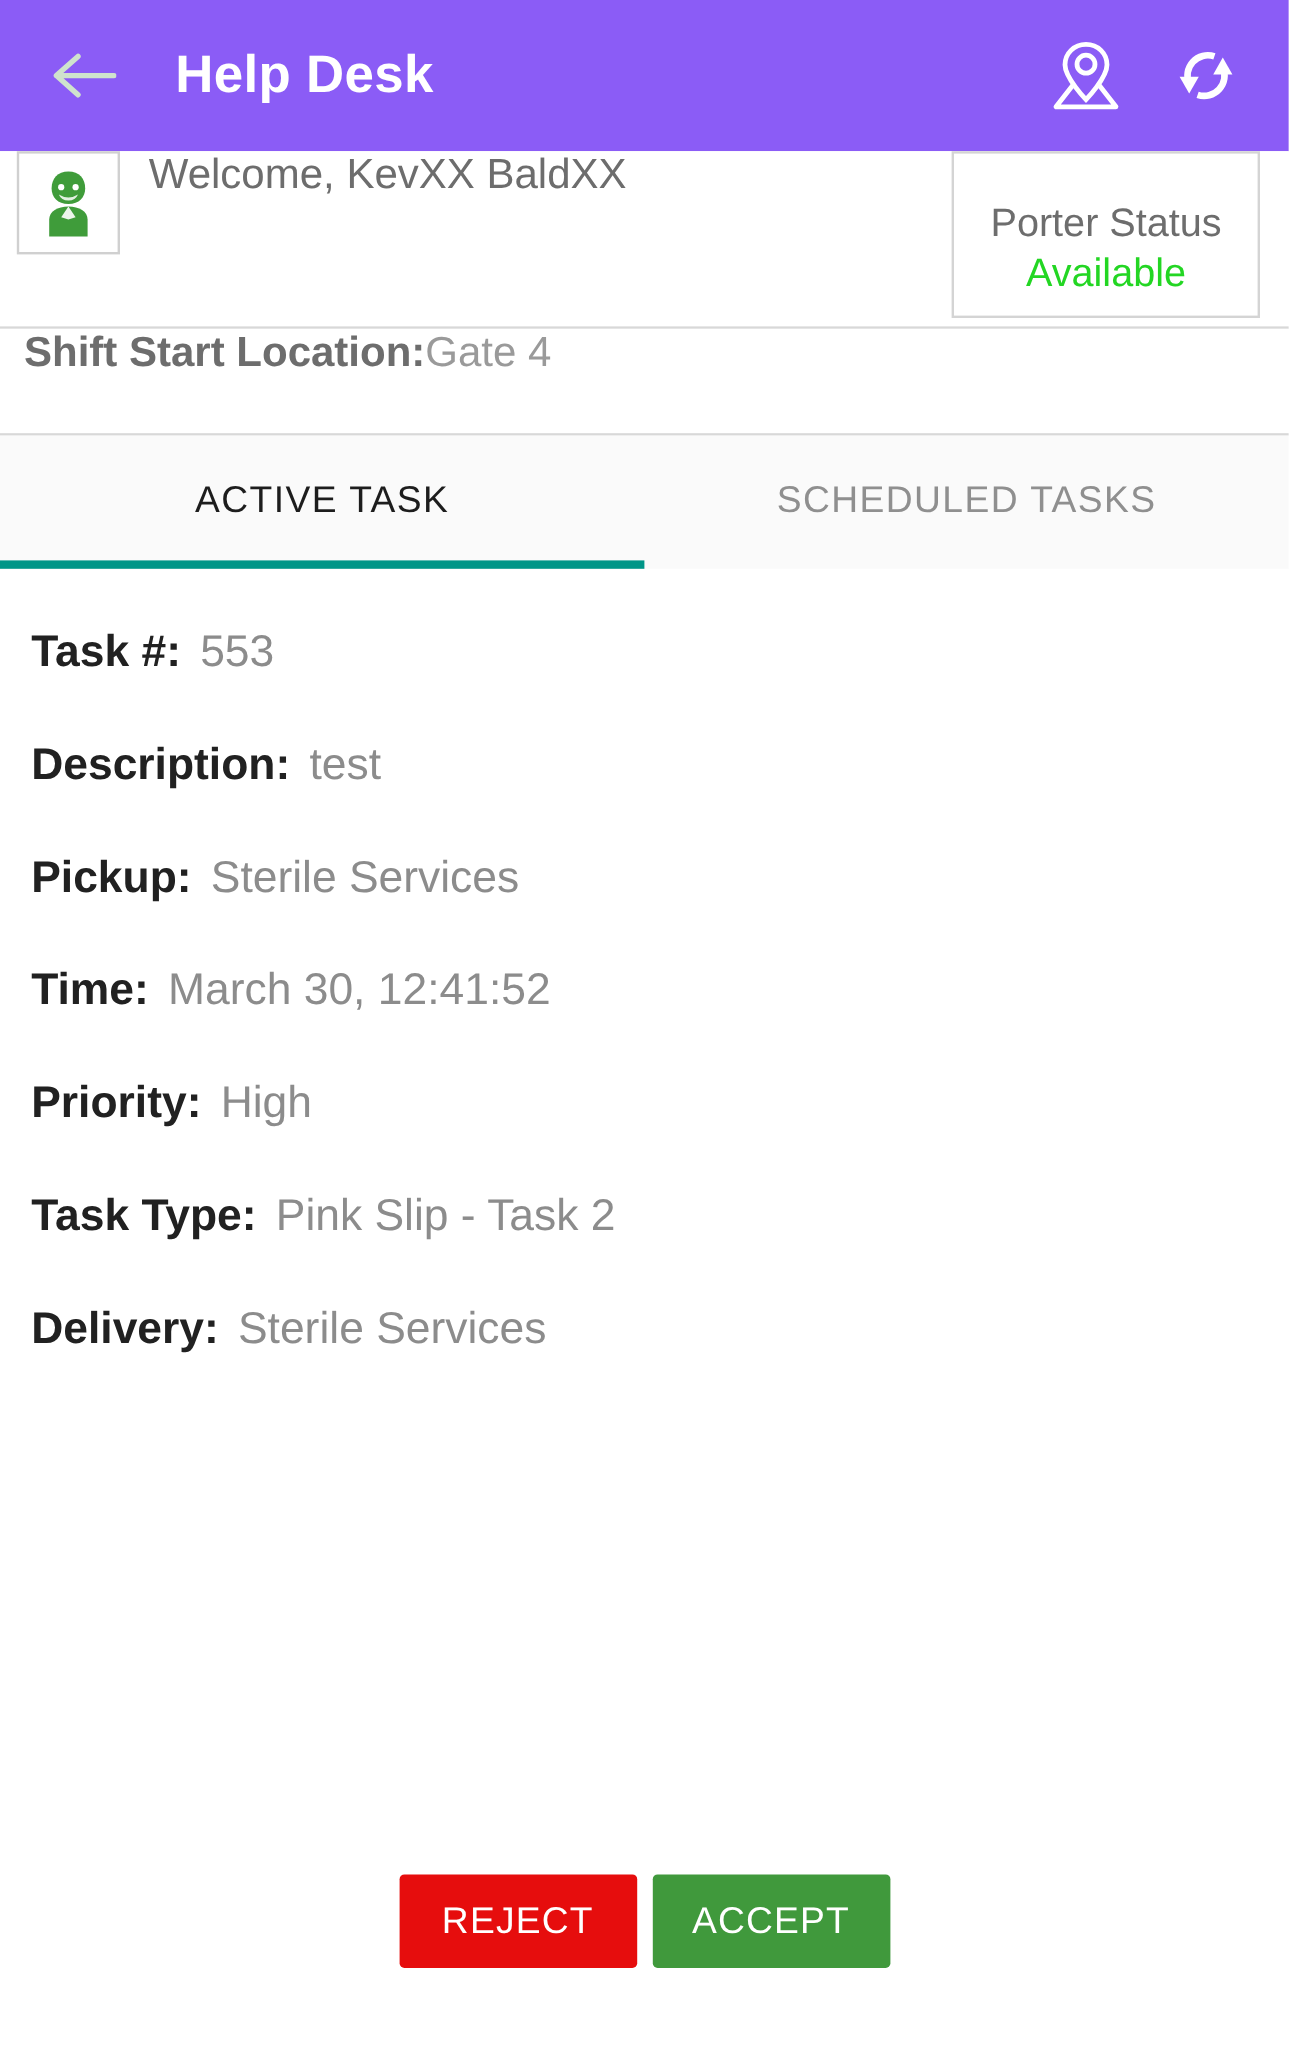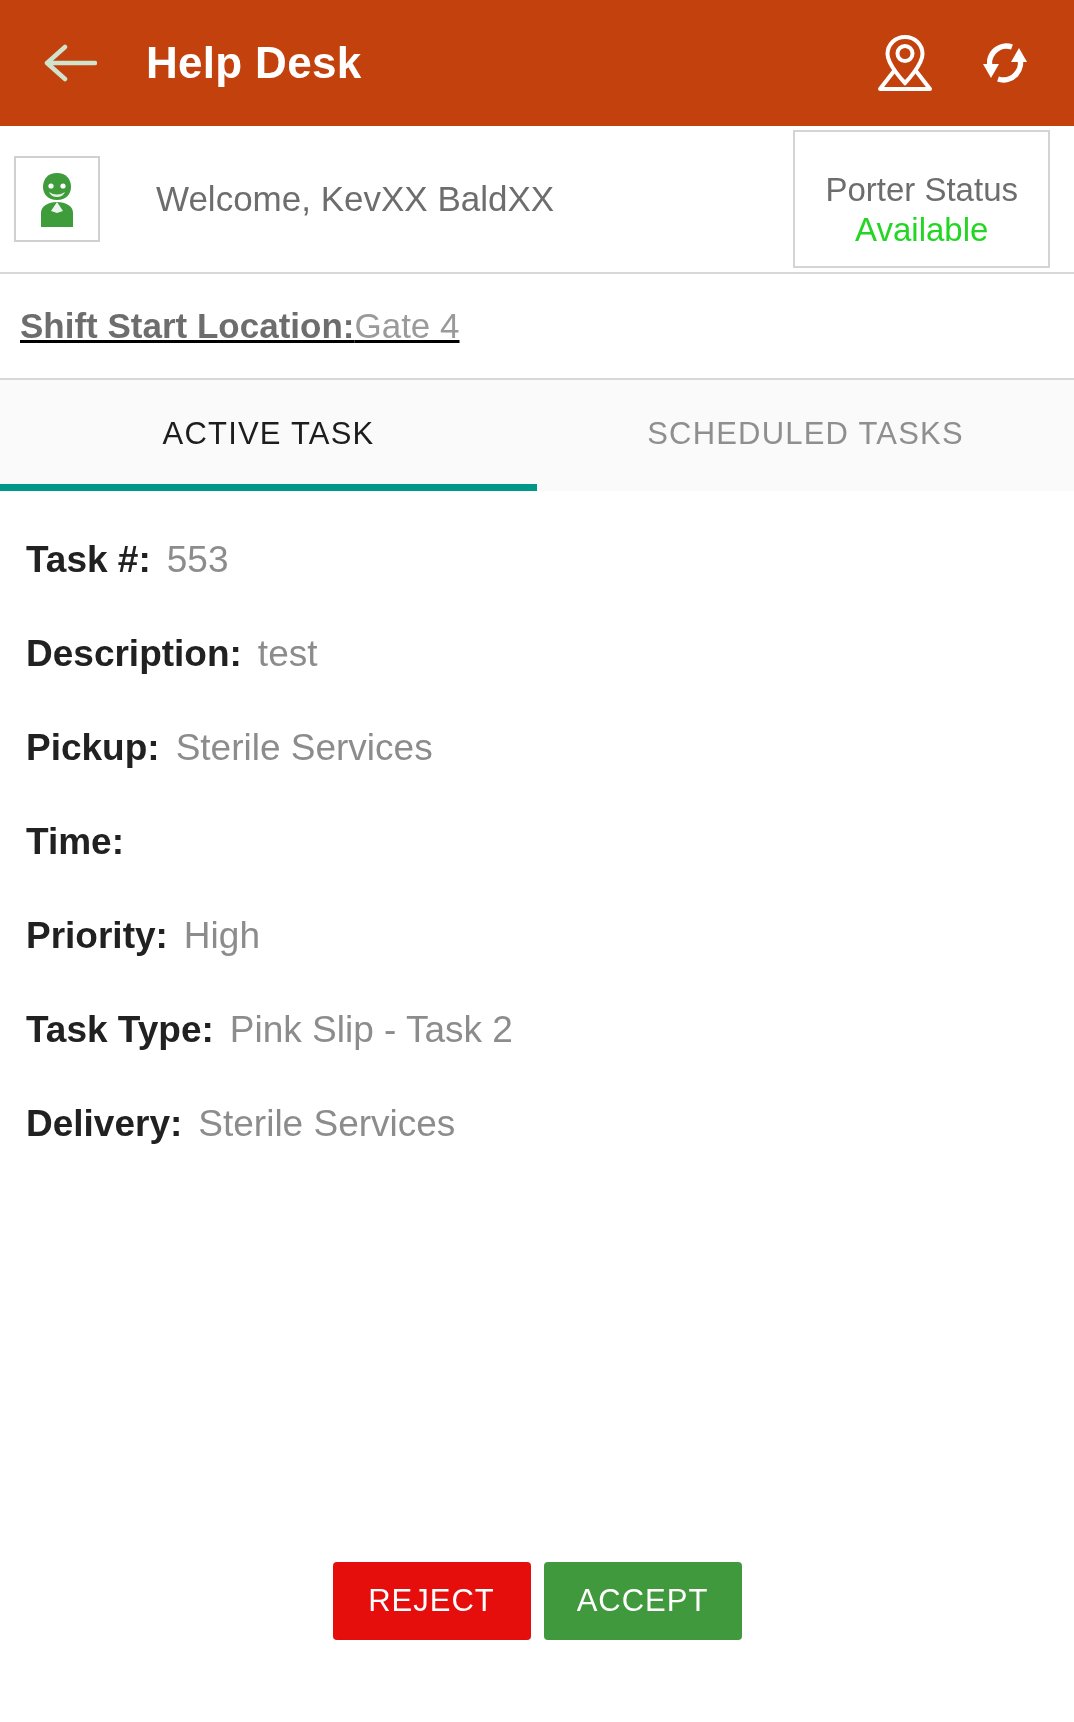--- a/index.html
+++ b/index.html
@@ -16,21 +16,21 @@
     width: 1074px;
     height: 1722px;
     background: #ffffff;
     display: flex;
     flex-direction: column;
   }
 
   
   .appbar {
     height: 126px;
-    background: #c2410c;
+    background: #8b5cf6;
     display: flex;
     align-items: center;
     padding: 0 26px 0 34px;
     flex: 0 0 auto;
   }
   .appbar .back {
     width: 72px;
     height: 72px;
     display: flex;
     align-items: center;
@@ -57,24 +57,23 @@
     cursor: pointer;
     margin-left: 14px;
   }
 
   
   .welcome-row {
     height: 148px;
     background: #ffffff;
     border-bottom: 2px solid #d8d8d8;
     display: flex;
-    align-items: center;
+    align-items: flex-start;
     padding: 0 24px 0 14px;
     flex: 0 0 auto;
-    gap: 32px;
   }
   .avatar-box {
     width: 86px;
     height: 86px;
     border: 2px solid #d0d0d0;
     background: #ffffff;
     display: flex;
     align-items: center;
     justify-content: center;
     flex: 0 0 auto;
@@ -104,28 +103,27 @@
   }
   .status-value {
     font-size: 33px;
     color: #23d623;
     line-height: 1.25;
     white-space: nowrap;
   }
 
   
   .shift-row {
-    height: 106px;
+    height: 89px;
     background: #ffffff;
     border-bottom: 2px solid #d8d8d8;
     display: flex;
-    align-items: center;
+    align-items: flex-start;
     padding: 0 20px;
     flex: 0 0 auto;
-    text-decoration: underline;
   }
   .shift-label {
     font-size: 35px;
     font-weight: bold;
     color: #6d6d6d;
     white-space: nowrap;
   }
   .shift-value {
     font-size: 35px;
     color: #9a9a9a;
@@ -296,20 +294,21 @@
     <div class="field">
       <span class="field-label">Description:</span>
       <span class="field-value">test</span>
     </div>
     <div class="field">
       <span class="field-label">Pickup:</span>
       <span class="field-value">Sterile Services</span>
     </div>
     <div class="field">
       <span class="field-label">Time:</span>
+      <span class="field-value">March 30, 12:41:52</span>
     </div>
     <div class="field">
       <span class="field-label">Priority:</span>
       <span class="field-value">High</span>
     </div>
     <div class="field">
       <span class="field-label">Task Type:</span>
       <span class="field-value">Pink Slip - Task 2</span>
     </div>
     <div class="field">

